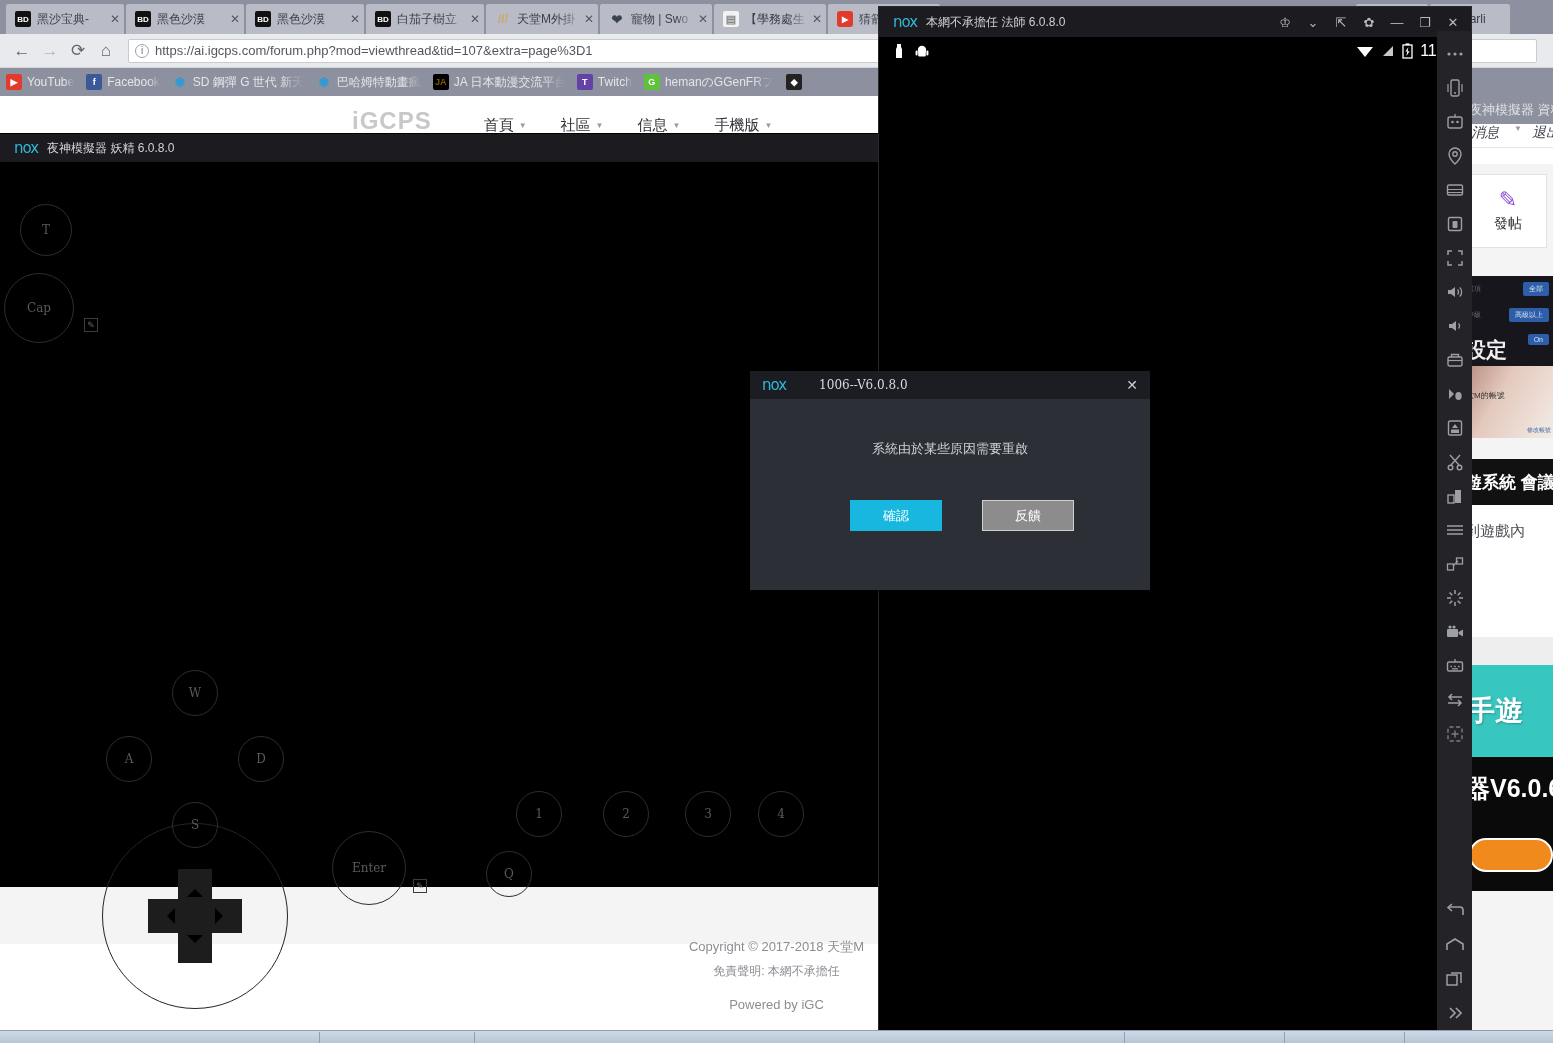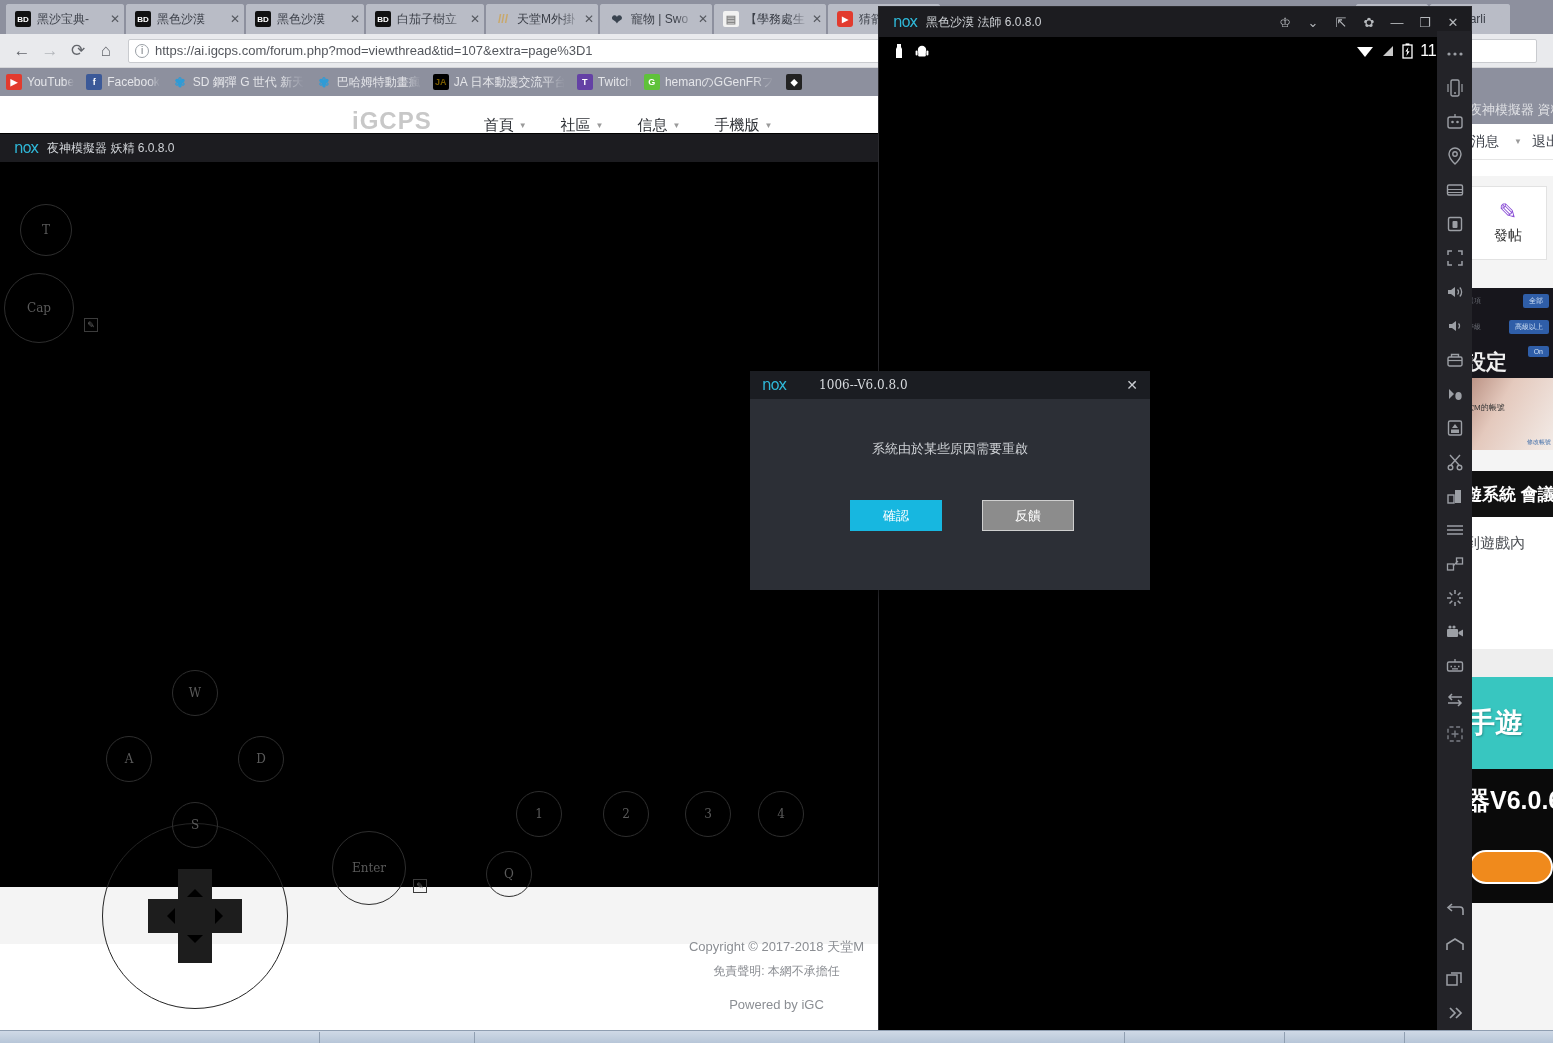--- a/index.html
+++ b/index.html
@@ -155,23 +155,24 @@
   
   .right-col {
     position: absolute; right: 0; top: 96px; width: 90px; height: 934px;
     background: #f4f4f4; overflow: hidden;
   }
   .rc-headbar {
     height: 28px; background: #8d909e; color: #dfe0e4; font-size: 13px;
     display:flex; align-items:center; padding-left:6px; white-space: nowrap;
   }
   .rc-topnav {
-    height: 36px; background:#fff; display:flex; align-items:center; gap:10px;
+    height: 24px; background:#fff; display:flex; gap:10px;
     padding-left: 8px; font-size: 14px; color:#3b3f48; white-space: nowrap;
     border-bottom:1px solid #e6e6e6;
+    font-style:italic;
   }
   .rc-white { background:#fff; height: 16px; }
   .rc-postbox {
     margin: 10px 6px 0 6px; background:#fff; border:1px solid #e2e2e2;
     height: 74px; display:flex; flex-direction:column; align-items:center; justify-content:center;
   }
   .rc-post-ico { font-size: 22px; color:#8a4ed6; line-height: 1; }
   .rc-post-label { font-size: 14px; color:#333; margin-top: 4px; }
   .rc-dark1 {
     margin-top: 28px; height: 90px; background:#17161c; position:relative; overflow:hidden;
@@ -567,21 +568,21 @@
         </div>
 
       <div class="editbadge" style="left:84px;top:156px;">✎</div>
       <div class="editbadge" style="left:413px;top:717px;">✎</div>
     </div>
   </div>
 
   <div class="nox-right">
     <div class="nox-right-title">
       <span class="nox-logo">nox</span>
-      <span>黑色沙漠 法師 6.0.8.0</span>
+      <span>本網不承擔任 法師 6.0.8.0</span>
       <span class="nox-title-spacer"></span>
       <span class="win-ico">♔</span>
       <span class="win-ico">⌄</span>
       <span class="win-ico">⇱</span>
       <span class="win-ico">✿</span>
       <span class="win-ico">―</span>
       <span class="win-ico">❐</span>
       <span class="win-ico">✕</span>
     </div>
     <div class="statusbar">

